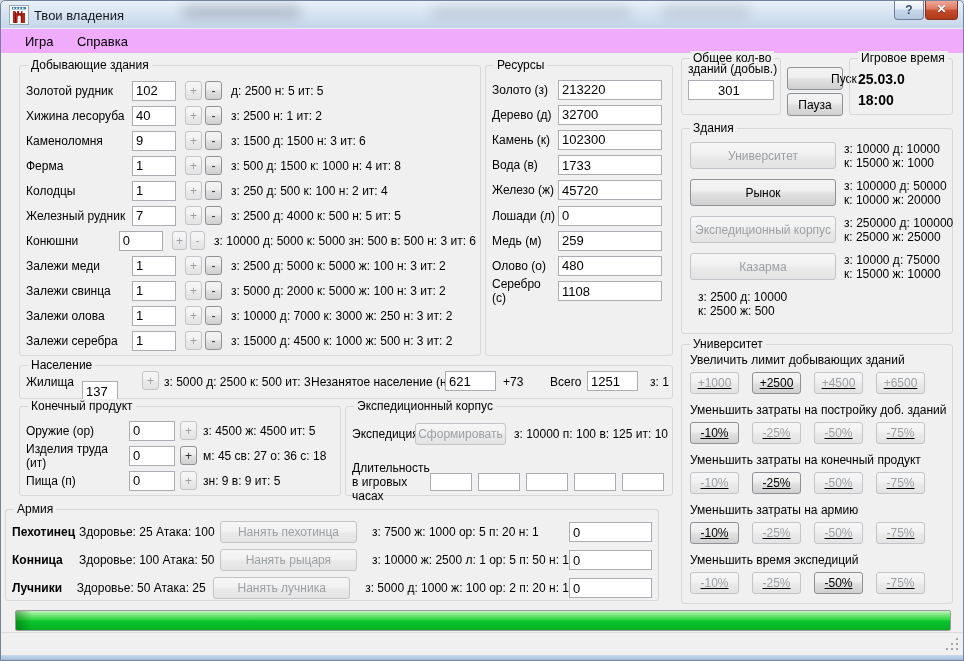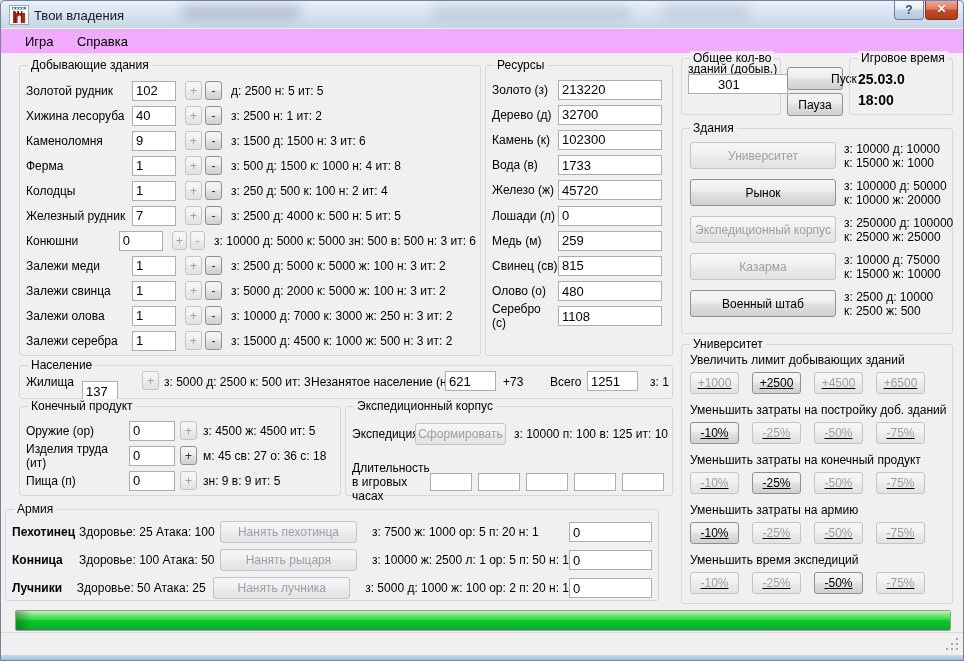--- a/index.html
+++ b/index.html
@@ -62,21 +62,21 @@
   
   #g-res { left:484px; top:64px; width:188px; height:291px; }
   #g-res .rows { position:absolute; top:11px; left:6px; right:4px; display:flex; flex-direction:column; }
   .r-row { display:flex; align-items:center; height:25.2px; }
   .r-row .rlabel { width:66px; font-size:12px; }
   .r-row input { width:104px; }
 
   
   #g-total { left:680px; top:57px; width:100px; height:57px; }
   #g-total .line2 { position:absolute; top:3px; left:6px; font-size:12px; }
-  #g-total input { position:absolute; top:15px; left:6px; width:100px;padding-left:29px; }
+  #g-total input { position:absolute; top:21px; left:6px; width:86px;padding-left:29px; }
   #btn-start { position:absolute; left:786px; top:66px; width:56px; height:23px; font-size:12px;padding-left:43px; }
   #btn-pause { position:absolute; left:786px; top:92px; width:56px; height:23px; font-size:12px; }
   #g-time { left:848px; top:57px; width:104px; height:57px; }
   #g-time .date { position:absolute; top:12px; left:8px; font-size:14px; font-weight:bold; }
   #g-time .time { position:absolute; top:33px; left:8px; font-size:14px; font-weight:bold; }
 
   
   #g-build { left:680px; top:127px; width:272px; height:206px; }
   #g-build .rows { position:absolute; top:13px; left:8px; right:4px; }
   .b-row { display:flex; align-items:center; height:27px; margin-bottom:10px; }
@@ -299,24 +299,20 @@
         <div class="r-row">
           <span class="rlabel">Лошади (л)</span>
           <input class="txt" value="0" style="">
         </div>
 
         <div class="r-row">
           <span class="rlabel">Медь (м)</span>
           <input class="txt" value="259" style="">
         </div>
 
-        <div class="r-row">
-          <span class="rlabel">Свинец (св)</span>
-          <input class="txt" value="815" style="">
-        </div>
 
         <div class="r-row">
           <span class="rlabel">Олово (о)</span>
           <input class="txt" value="480" style="">
         </div>
 
         <div class="r-row">
           <span class="rlabel">Серебро (с)</span>
           <input class="txt" value="1108" style="">
         </div>
@@ -356,21 +352,20 @@
           <button class="btn" data-en="false">Экспедиционный корпус</button>
           <span class="bcost"><span>з: 250000 д: 100000</span><br><span>к: 25000 ж: 25000</span></span>
         </div>
 
         <div class="b-row">
           <button class="btn" data-en="false">Казарма</button>
           <span class="bcost"><span>з: 10000 д: 75000</span><br><span>к: 15000  ж: 10000</span></span>
         </div>
 
         <div class="b-row">
-          <button class="btn" data-en="true">Военный штаб</button>
           <span class="bcost"><span>з: 2500 д: 10000</span><br><span>к: 2500 ж: 500</span></span>
         </div>
       </div>
   </div>
 
   <div class="group" id="g-uni">
     <span class="glabel">Университет</span>
     <div class="blocks">
 
         <div class="u-block">

